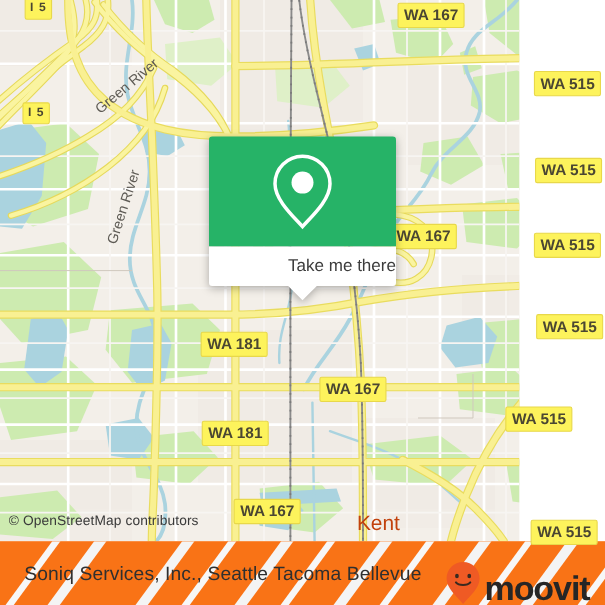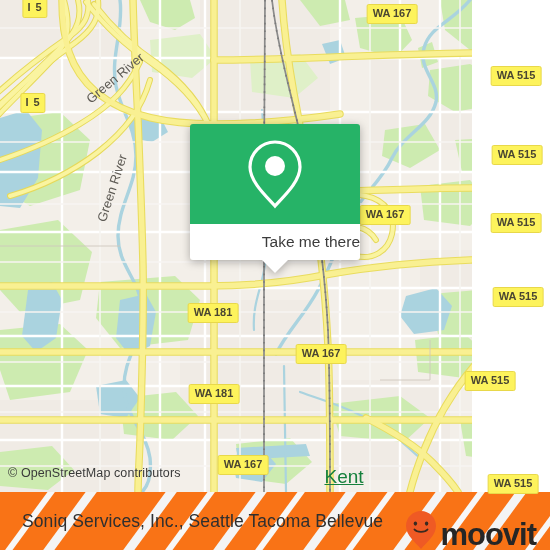--- a/index.html
+++ b/index.html
@@ -13,31 +13,31 @@
        background:#f3efe9;}
   #map svg{position:absolute;left:0;top:0;}
 
   .osm-credit{position:absolute;left:8px;top:466px;z-index:40;
       font-size:12.5px;color:#3a3a3a;letter-spacing:.1px;
       font-family:"Liberation Sans","DejaVu Sans",sans-serif;}
 
   
   .shield{position:absolute;z-index:30;
       background:#fdf35c;border:1.6px solid #e8d84a;border-radius:2px;
-      color:#4a4632;font-weight:bold;font-size:11px;line-height:1;
+      color:#4a4632;font-weight:bold;font-size:14px;line-height:1;
       padding:3px 5px 4px 5px;white-space:nowrap;
       font-family:"Liberation Sans","DejaVu Sans",sans-serif;
       transform:translate(-50%,-50%);}
   .shield.small{font-size:11px;padding:3px 4px 4px 4px;letter-spacing:1px;}
 
   
   .mlabel{position:absolute;z-index:28;color:#57544e;
       font-family:"Liberation Sans","DejaVu Sans",sans-serif;
       transform:translate(-50%,-50%);white-space:nowrap;}
-  .mlabel.city{font-size:19px;color:#15803d;text-decoration:underline;}
+  .mlabel.city{font-size:19px;color:#c2410c;}
   .mlabel.river{font-size:13px;color:#5d5a54;}
 
   
   #card{position:absolute;left:190px;top:124px;width:170px;z-index:60;
         filter:drop-shadow(0 2px 4px rgba(0,0,0,.30));}
   #card .card-top{height:100px;background:#26b367;
         border-radius:3px 3px 0 0;display:flex;align-items:center;justify-content:center;}
   #card .card-bot{height:36px;background:#fff;border-radius:0 0 3px 3px;
         display:flex;align-items:center;justify-content:flex-end;}
   #card .card-bot span{font-size:15.5px;color:#3c3c3c;

